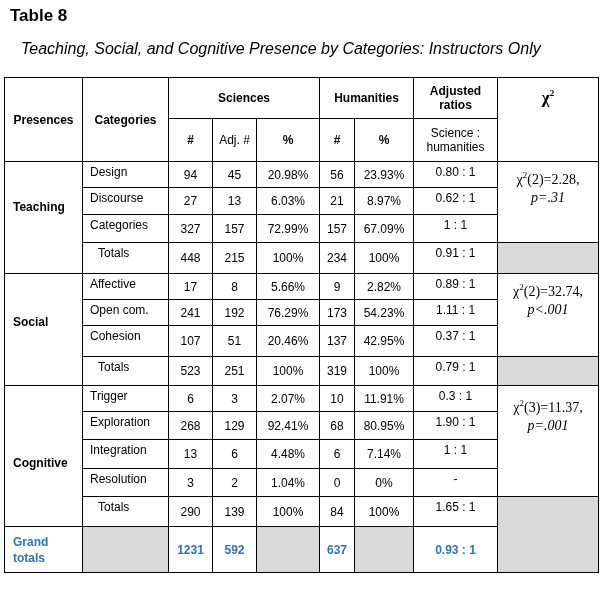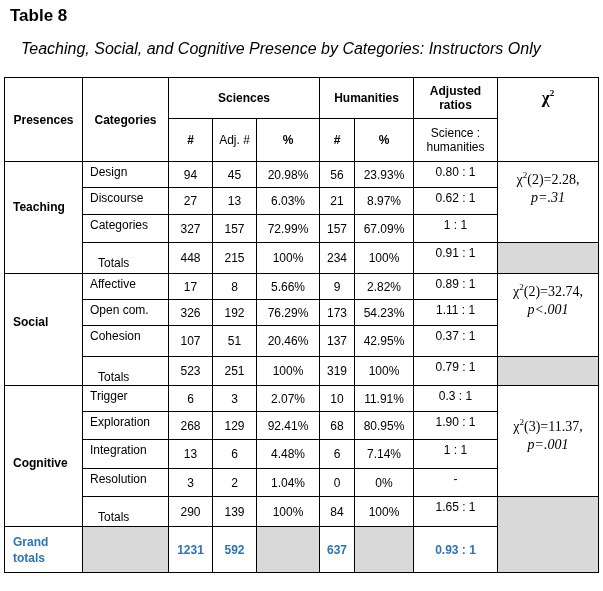--- a/index.html
+++ b/index.html
@@ -10,21 +10,21 @@
   td, th { border:1px solid #000; font-size:12px; padding:0; text-align:center; vertical-align:middle; font-weight:normal; }
   th { font-weight:bold; }
   .b { font-weight:bold; }
   .left { text-align:left; padding-left:8px; }
   .cat { text-align:left; padding-left:7px; vertical-align:top; padding-top:3px; }
   .ratio { vertical-align:top; padding-top:3px;margin-top:8px; }
   .gray { background:#d9d9d9; }
   .blue { color:#2e74b5; font-weight:bold; }
   .chi { font-family:"Liberation Serif", "DejaVu Serif", serif; font-size:14px; vertical-align:top; padding-top:4px; line-height:18px; }
   .chihead { font-family:"Liberation Serif", "DejaVu Serif", serif; font-size:17px; }
-  .totlabel { text-align:left; padding-left:15px; vertical-align:top; padding-top:13px; }
+  .totlabel { text-align:left; padding-left:15px; vertical-align:top; padding-top:3px; }
   sup { font-size:9px; }
 </style>
 </head>
 <body>
 
 <div class="title">Table 8</div>
 <div class="subtitle">Teaching, Social, and Cognitive Presence by Categories: Instructors Only</div>
 
 <table>
   <colgroup>
@@ -104,21 +104,21 @@
     <td>17</td>
     <td>8</td>
     <td>5.66%</td>
     <td>9</td>
     <td>2.82%</td>
     <td class="ratio">0.89 : 1</td>
     <td rowspan="3" class="chi"><span>χ</span><sup>2</sup><span>(2)=32.74,</span><br><i>p&lt;.001</i></td>
   </tr>
   <tr style="height:26px">
     <td class="cat">Open com.</td>
-    <td>326</td>
+    <td>241</td>
     <td>192</td>
     <td>76.29%</td>
     <td>173</td>
     <td>54.23%</td>
     <td class="ratio">1.11 : 1</td>
   </tr>
   <tr style="height:31px">
     <td class="cat">Cohesion</td>
     <td>107</td>
     <td>51</td>
@@ -140,21 +140,21 @@
 
   <tr style="height:26px">
     <td rowspan="5" class="b left" style="padding-top:14px">Cognitive</td>
     <td class="cat">Trigger</td>
     <td>6</td>
     <td>3</td>
     <td>2.07%</td>
     <td>10</td>
     <td>11.91%</td>
     <td class="ratio">0.3 : 1</td>
-    <td rowspan="4" class="chi" style="padding-top:27px"><span>χ</span><sup>2</sup><span>(3)=11.37,</span><br><i>p=.001</i></td>
+    <td rowspan="4" class="chi" style="padding-top:8px"><span>χ</span><sup>2</sup><span>(3)=11.37,</span><br><i>p=.001</i></td>
   </tr>
   <tr style="height:28px">
     <td class="cat">Exploration</td>
     <td>268</td>
     <td>129</td>
     <td>92.41%</td>
     <td>68</td>
     <td>80.95%</td>
     <td class="ratio">1.90 : 1</td>
   </tr>

